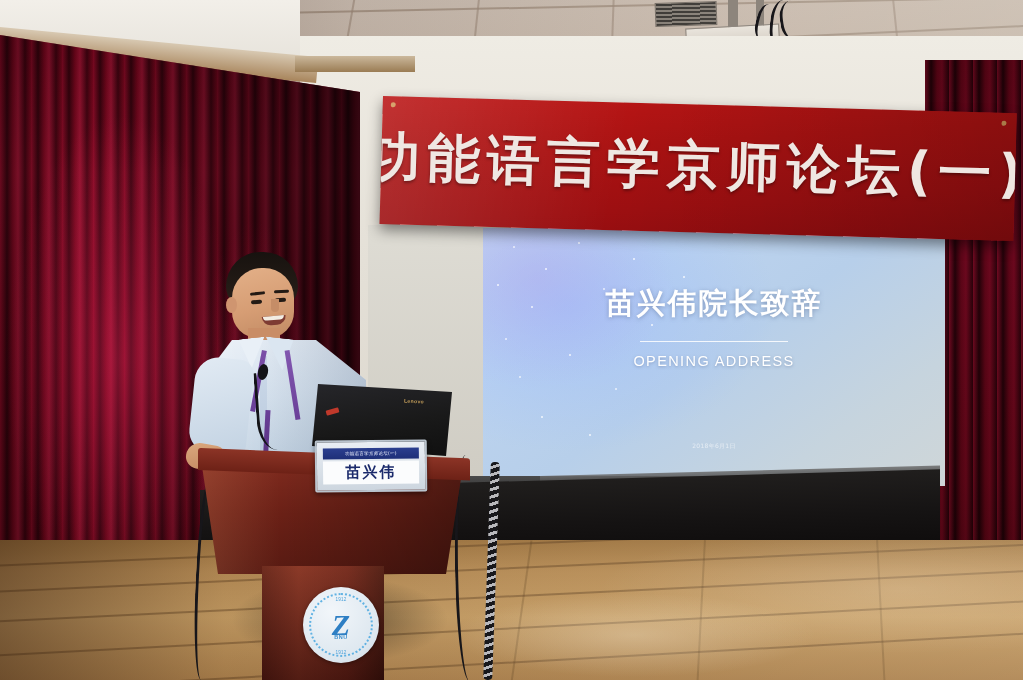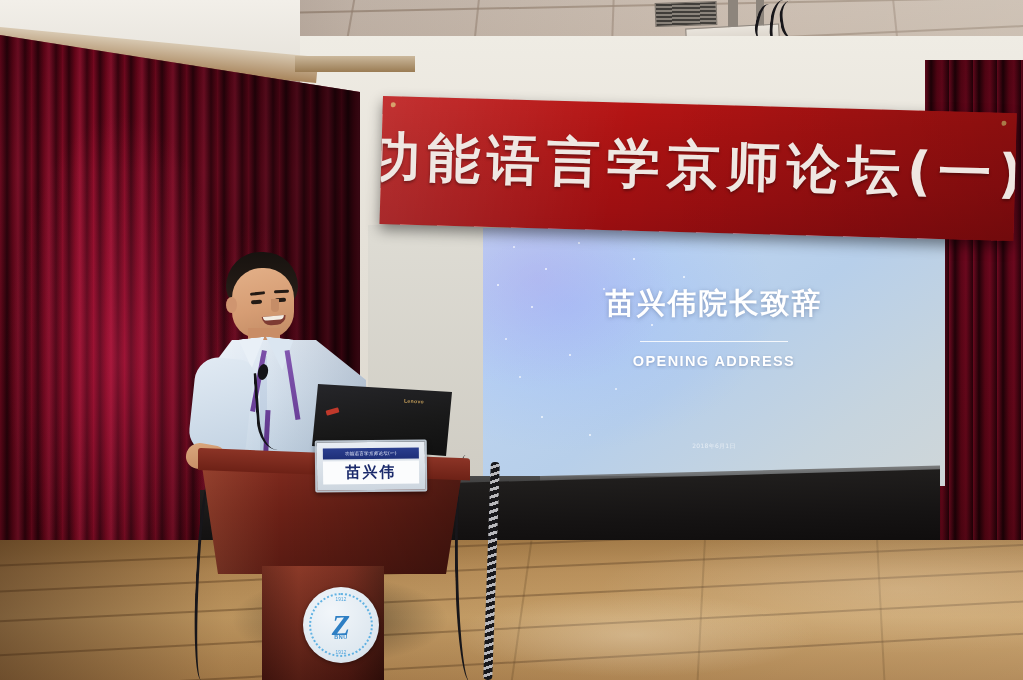--- a/index.html
+++ b/index.html
@@ -130,21 +130,21 @@
   .slide-title{
     color:#ffffff;font-size:29px;font-weight:700;letter-spacing:2px;
     font-family:"DejaVu Sans","Liberation Sans",sans-serif;
     text-shadow:0 1px 4px rgba(90,110,150,.55);
   }
   .slide-rule{
     width:148px;height:1px;background:rgba(255,255,255,.85);
     margin:17px auto 11px;
   }
   .slide-sub{
-    color:#ffffff;font-size:14.5px;font-weight:700;letter-spacing:1.4px;
+    color:#ffffff;font-size:14.5px;font-weight:400;letter-spacing:1.4px;
     font-family:"Liberation Sans",sans-serif;
     text-shadow:0 1px 3px rgba(90,110,150,.5);
   }
   .slide-date{
     position:absolute;left:0;right:0;top:214px;text-align:center;z-index:3;
     color:rgba(255,255,255,.60);font-size:6px;letter-spacing:.3px;
     font-family:"DejaVu Sans","Liberation Sans",sans-serif;
   }
 
   .screen-skirt{

